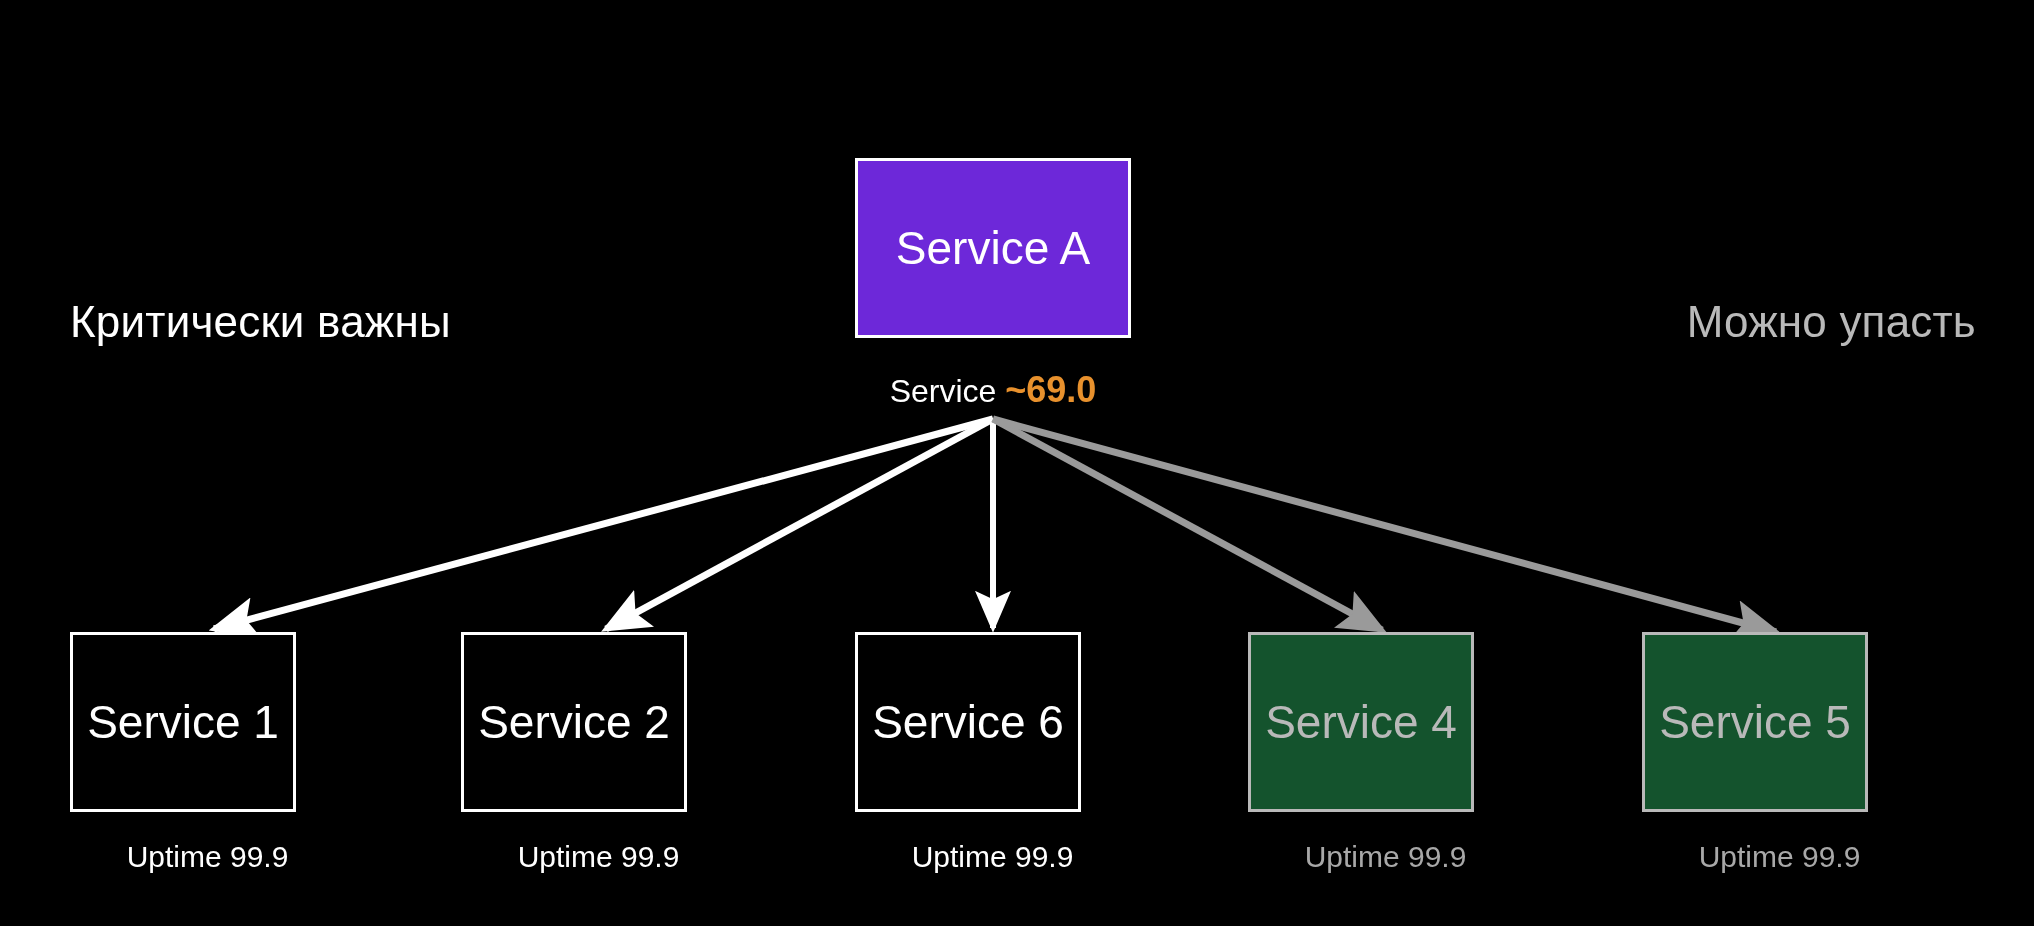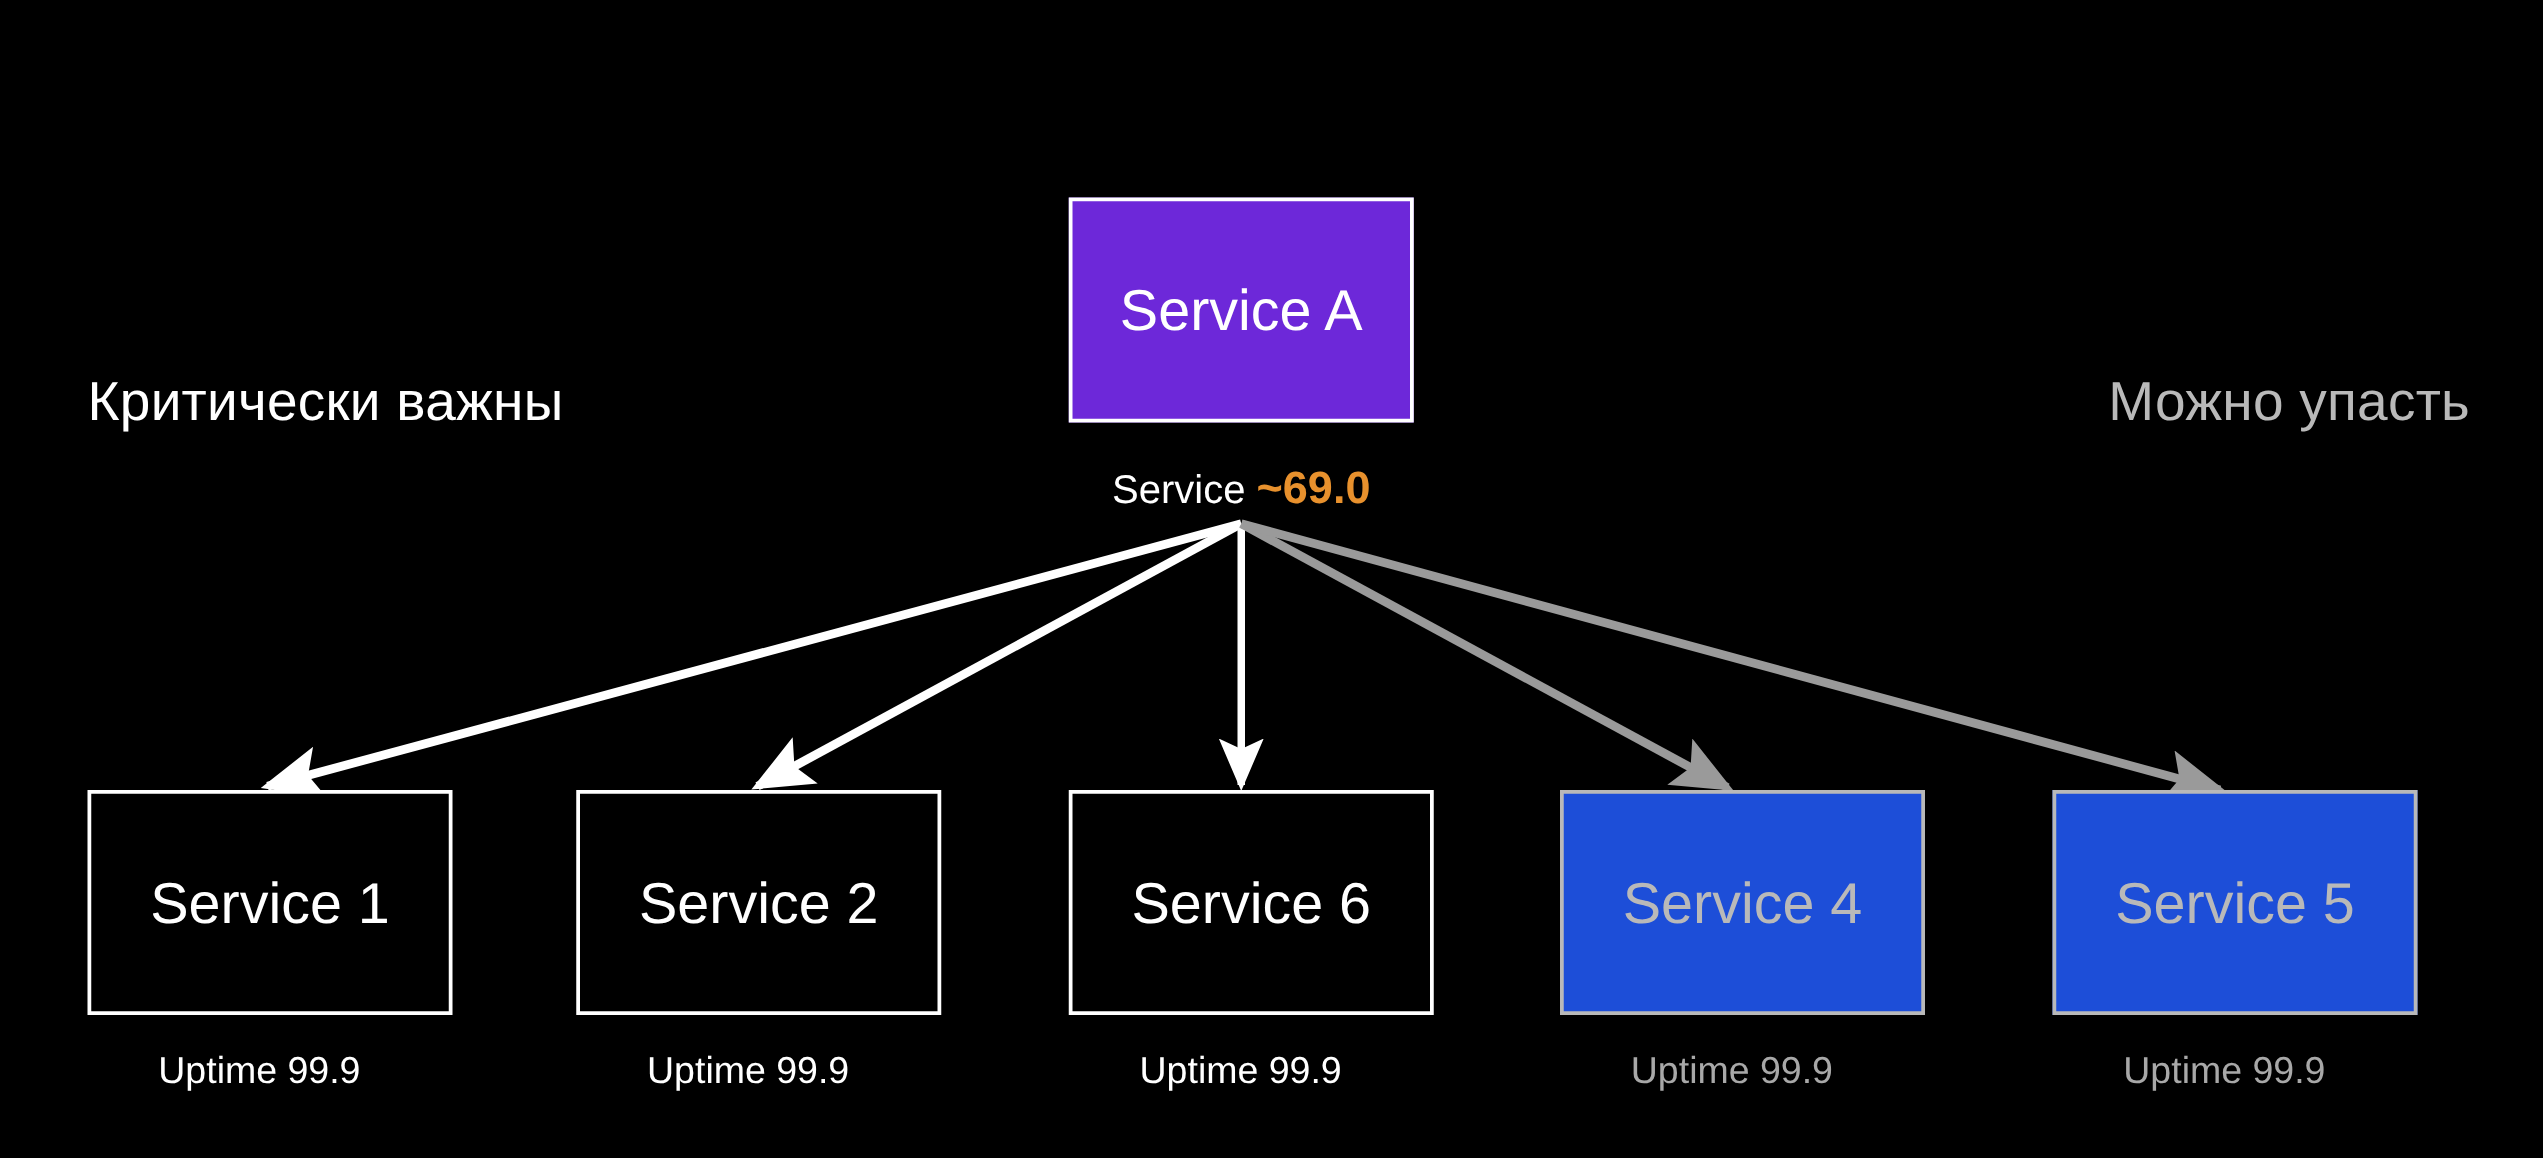--- a/index.html
+++ b/index.html
@@ -70,32 +70,32 @@
     height: 180px;
     background: #6d28d9;
     border: 3px solid #ffffff;
   }
   .node.root .node-label {
     color: #ffffff;
   }
 
   .node.leaf {
     top: 632px;
-    width: 292px;
+    width: 226px;
     height: 180px;
   }
   .node.leaf.critical {
     background: #000000;
     border: 3px solid #ffffff;
   }
   .node.leaf.critical .node-label {
     color: #ffffff;
   }
   .node.leaf.droppable {
-    background: #1d4ed8;
+    background: #14532d;
     border: 3px solid #b9b9b9;
   }
   .node.leaf.droppable .node-label {
     color: #b9b9b9;
   }
 
   .leaf-1 { left: 70px; }
   .leaf-2 { left: 461px; justify-content: center; }
   .leaf-3 { left: 855px; }
   .leaf-4 { left: 1248px; }

